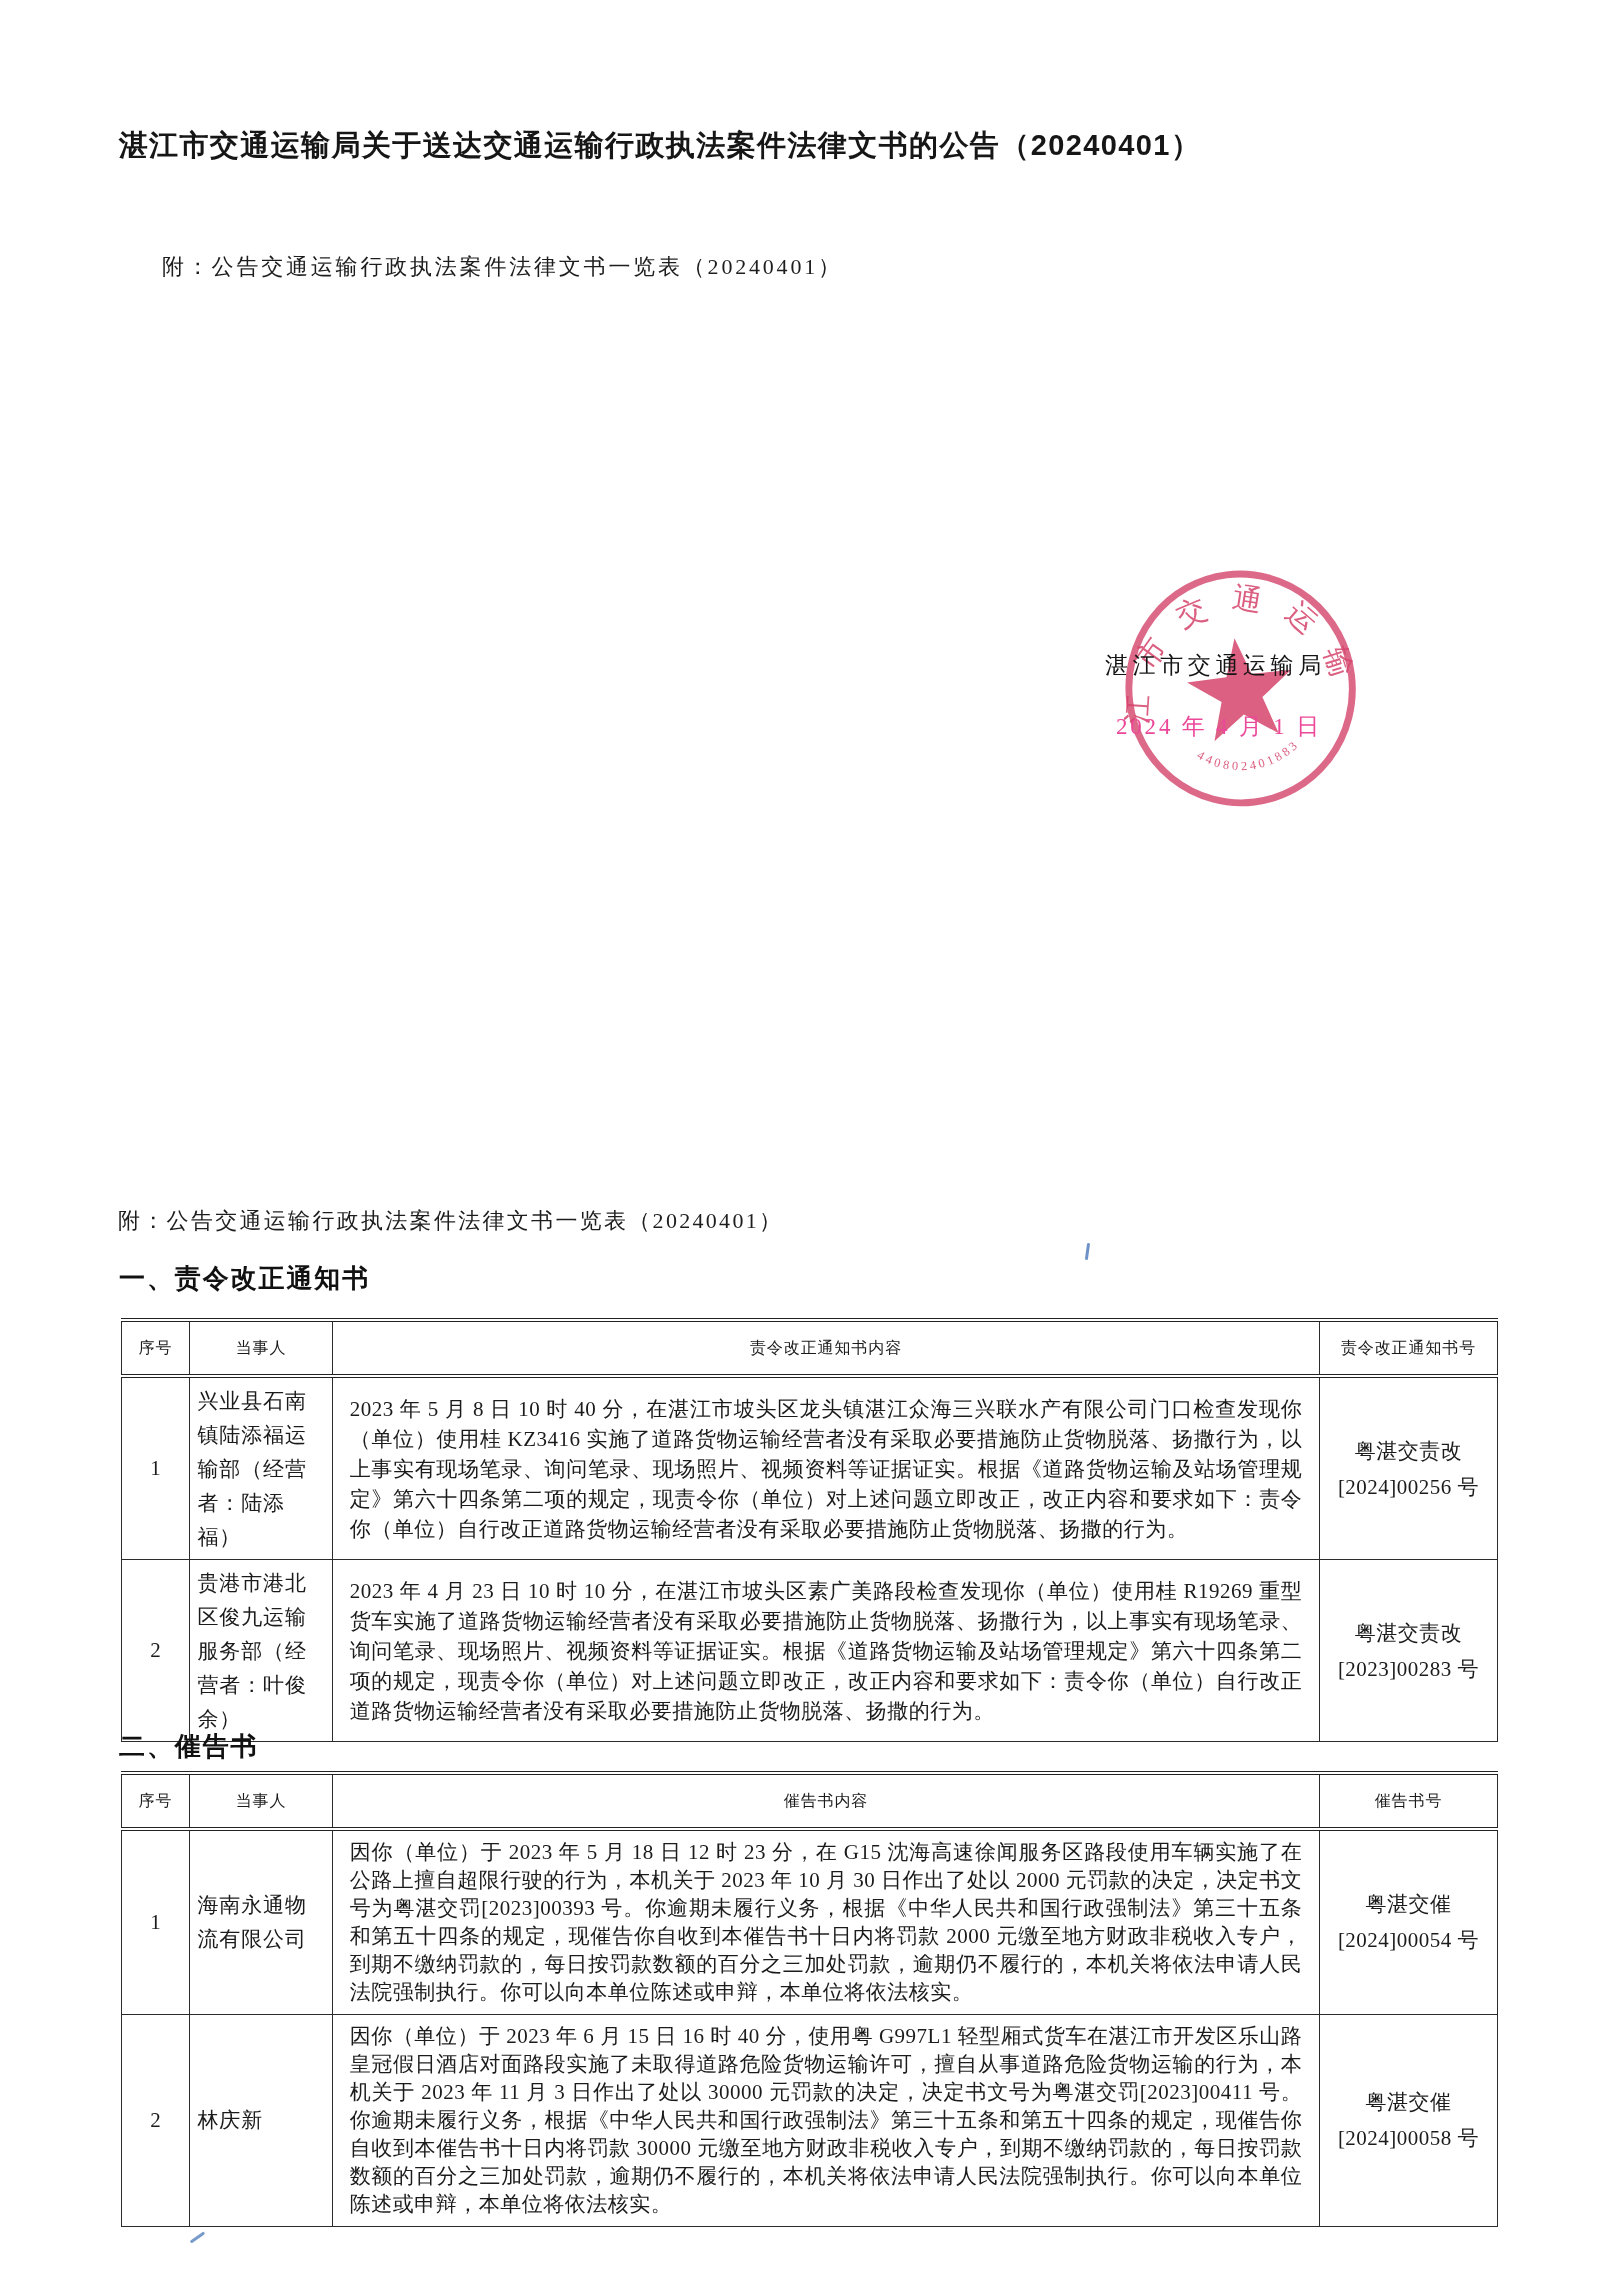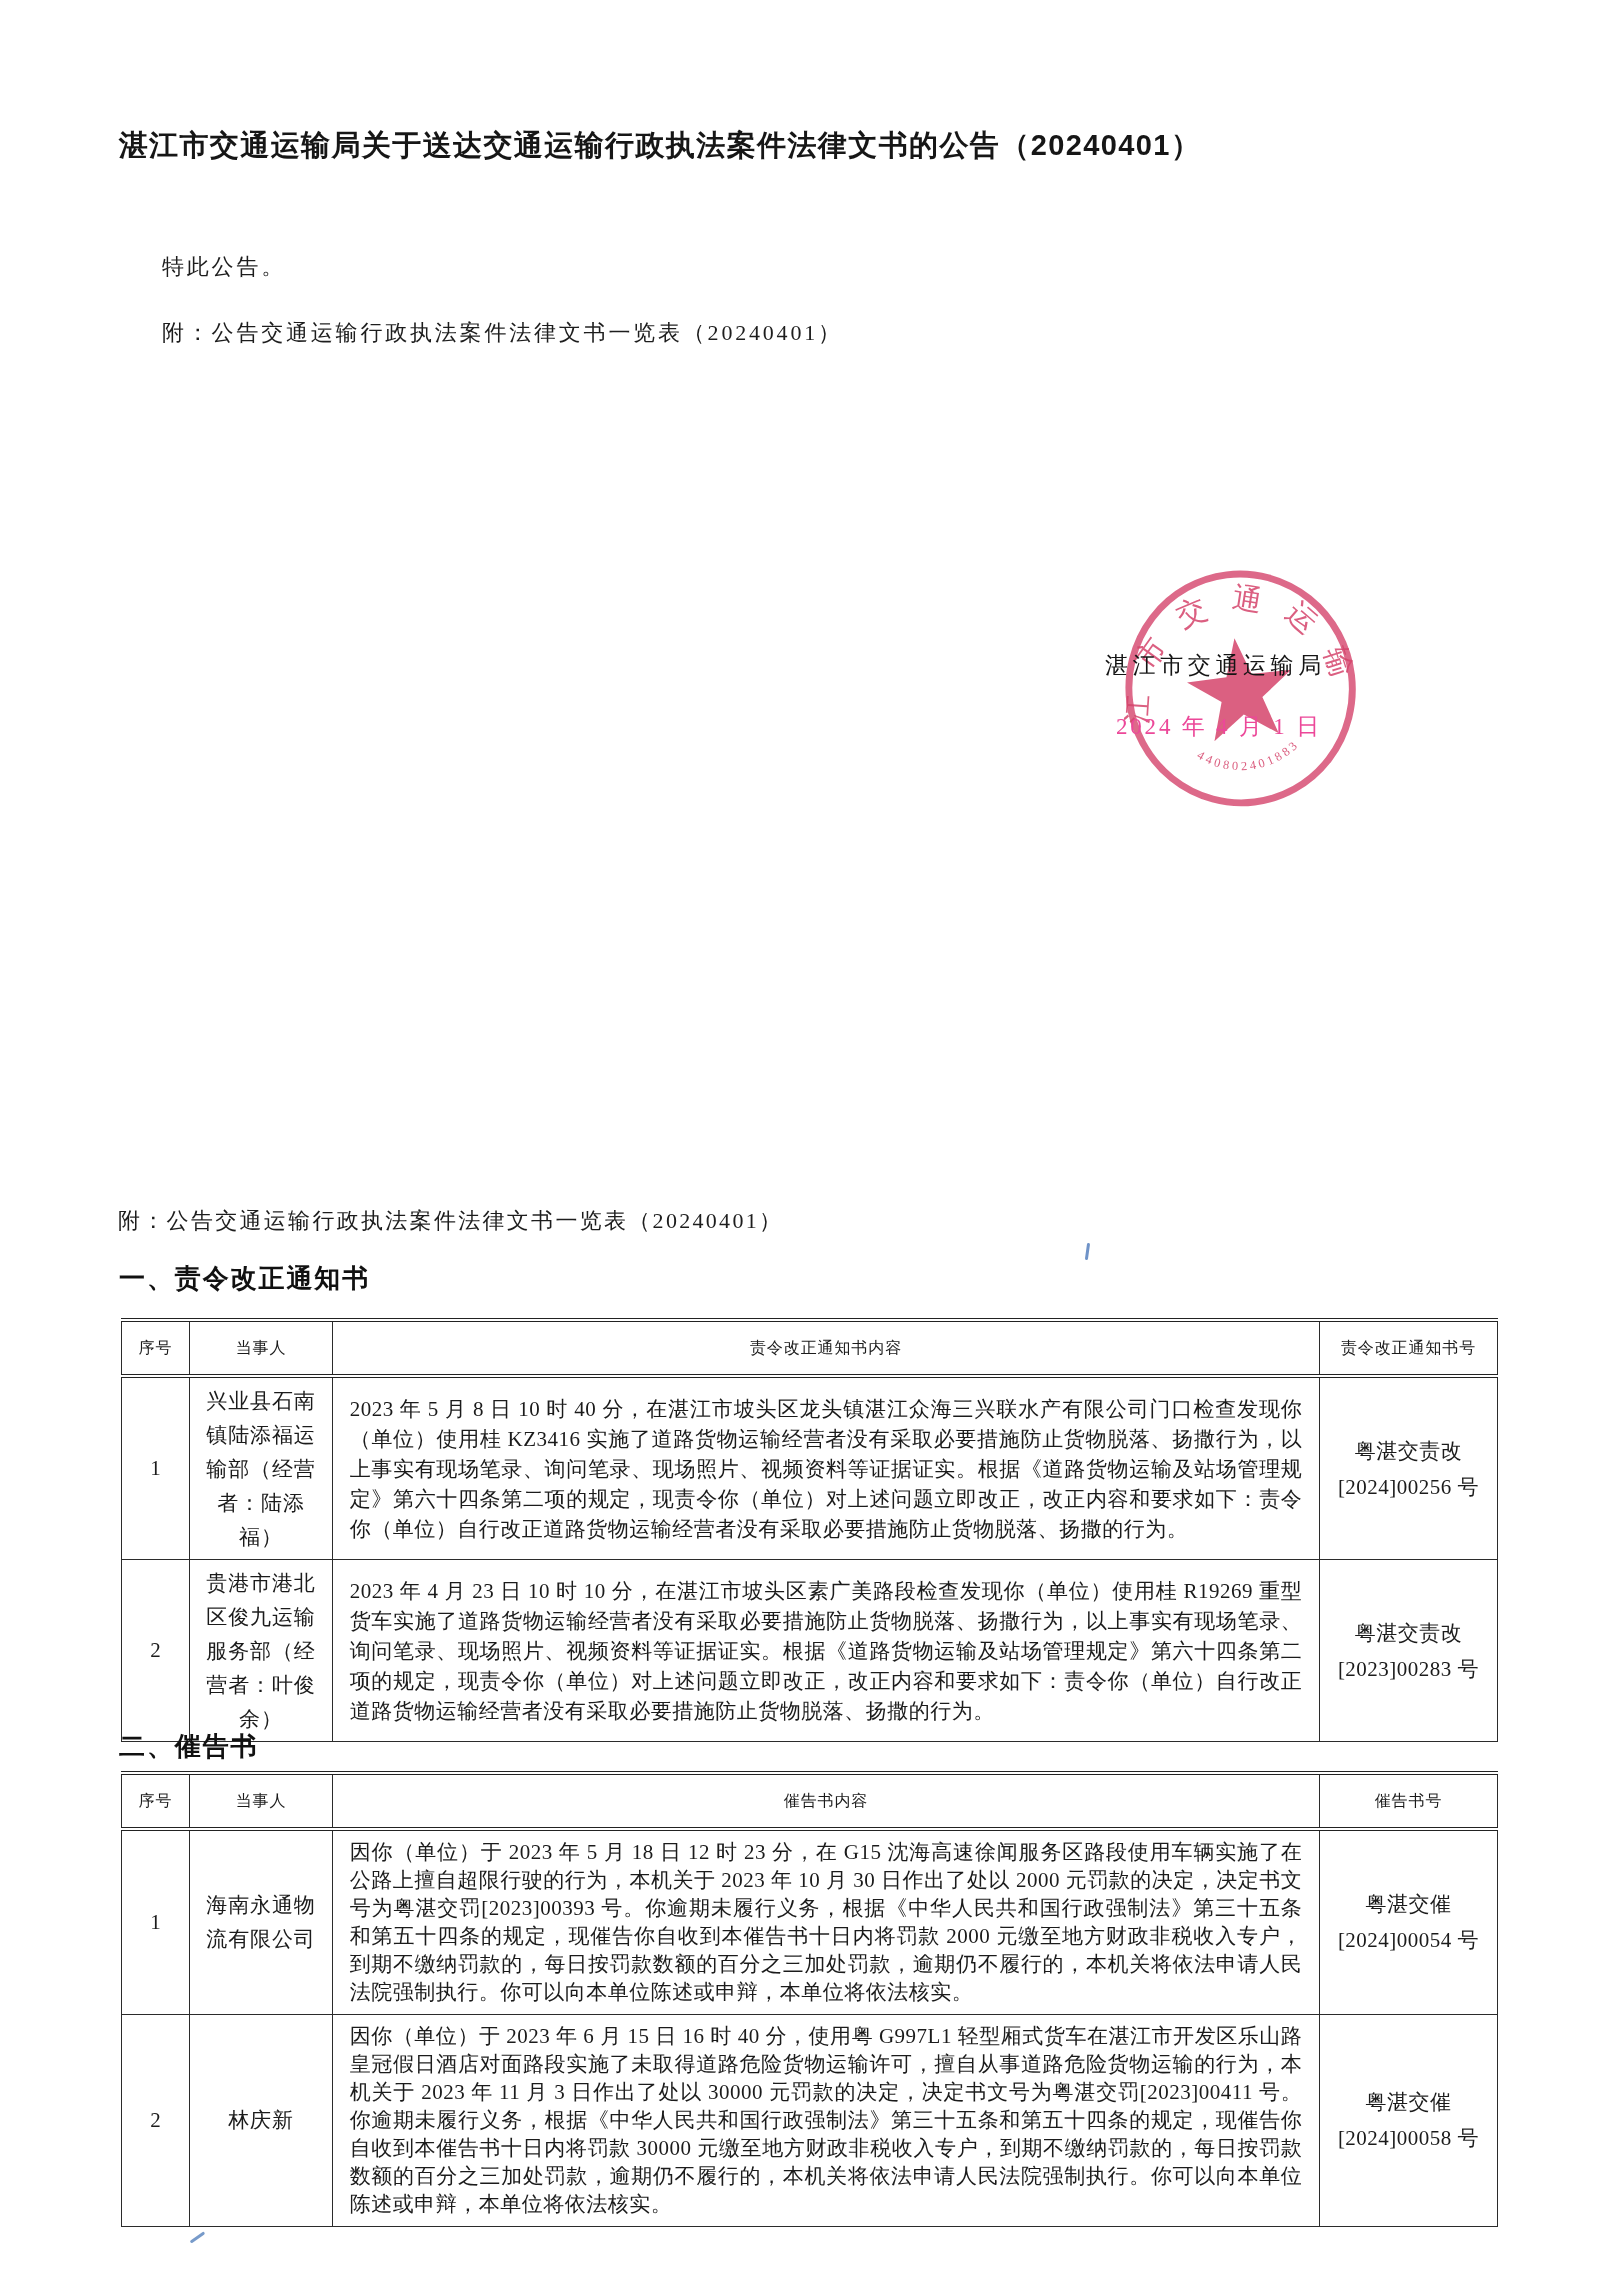--- a/index.html
+++ b/index.html
@@ -78,21 +78,21 @@
     font-weight:normal; vertical-align:middle;
     color:#1b1b1b;
   }
   .doc-table thead th {
     border-bottom:4.2px double #222;
     font-size:16px; letter-spacing:0.9px;
     text-align:center; height:52px; padding:0 2.8px;
   }
   td.cell-no { text-align:center; font-size:21px; }
   td.cell-party {
-    text-align:center; font-size:21px;
+    font-size:21px;
     line-height:34px; padding:5.6px 7.4px; letter-spacing:0.9px;margin-top:15px;
   }
   td.cell-content {
     text-align:justify; font-size:21px; letter-spacing:0.5px;
     padding:8.3px 16.7px;
   }
   .t1 td.cell-content { line-height:30px; }
   .t2 td.cell-content { line-height:28px; padding:7.4px 16.7px; }
   td.cell-docno {
     text-align:center; font-size:21px; line-height:36px;
@@ -104,21 +104,20 @@
   .artifact.a2 { left:189px; top:2236px; width:16.7px; height:3.2px; background:#2f66ad; opacity:.65; transform:rotate(-35deg); }
 </style>
 </head>
 <body>
 
 <div class="page">
 
   <div class="doc-title">湛江市交通运输局关于送达交通运输行政执法案件法律文书的公告（20240401）</div>
 
   <div class="body-block">
-    <p>特此公告。</p>
     <p>附：公告交通运输行政执法案件法律文书一览表（20240401）</p>
   </div>
 
   <div class="seal">
     <svg viewBox="0 0 520 520" width="239" height="241">
       <ellipse cx="260" cy="262" rx="243" ry="249" fill="none" stroke="#d5446b" stroke-width="15" opacity="0.8"></ellipse>
       <path id="sealTopArc" d="M 62,354 A 206,206 0 1 1 458,354" fill="none"></path>
       <text font-size="64" fill="#d5446b" opacity="0.85" letter-spacing="50" text-anchor="middle" font-family="Liberation Serif, serif">
         <textPath href="#sealTopArc" startOffset="50%">湛江市交通运输局</textPath>
       </text>

